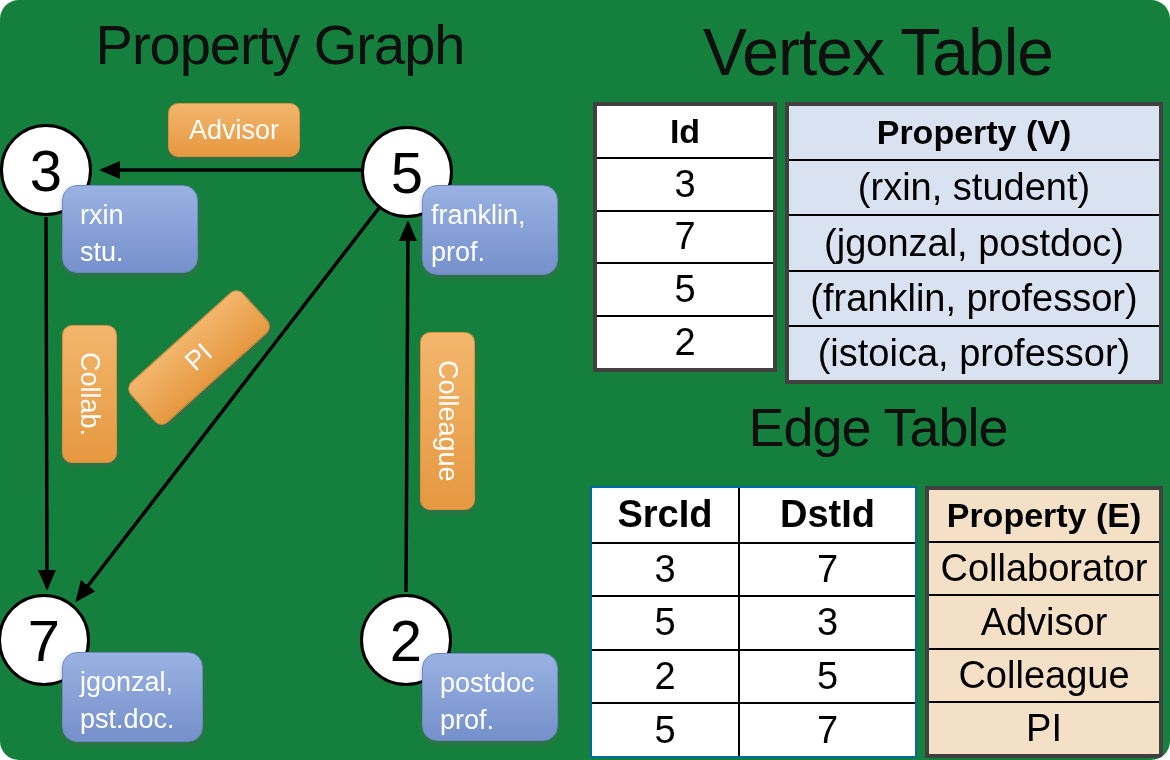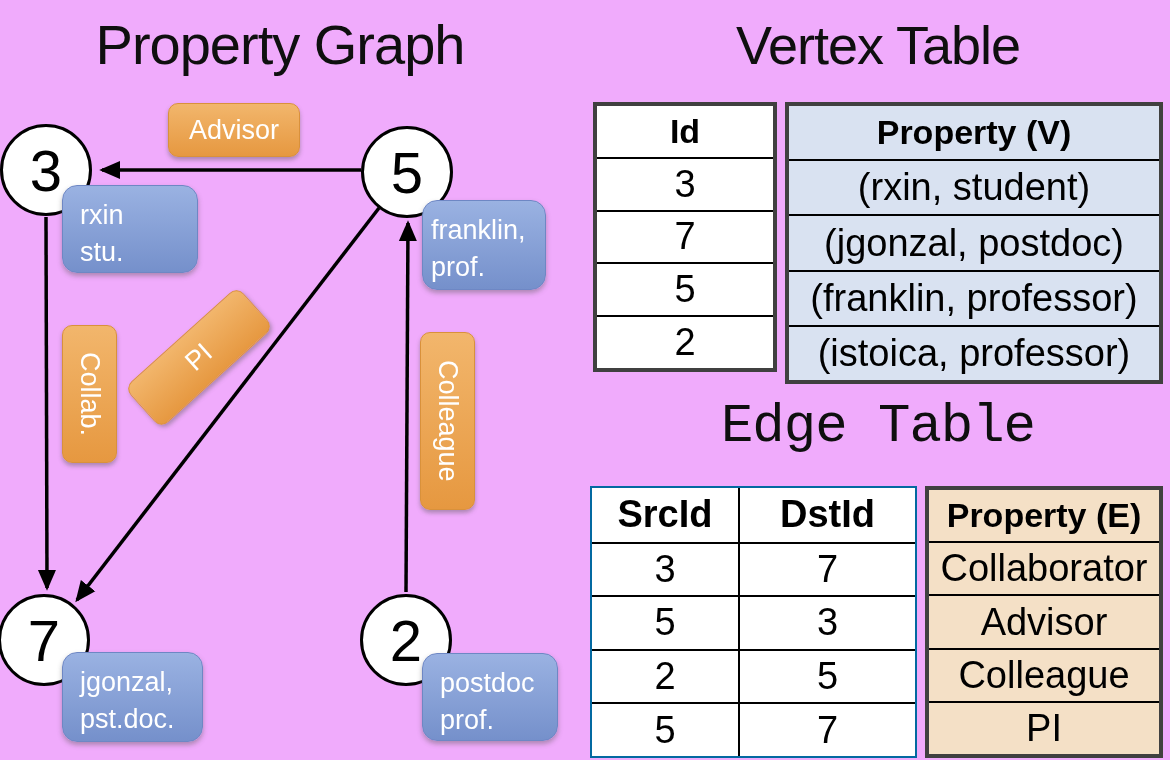--- a/index.html
+++ b/index.html
@@ -1,27 +1,27 @@
 <!DOCTYPE html>
 <html><head>
 <meta charset="utf-8">
 <style>
   html,body{margin:0;padding:0;background:#ffffff;}
   .stage{
     position:relative; width:1170px; height:760px; overflow:hidden;
-    background:#f0abfc; font-family:"Liberation Sans", sans-serif; color:#000;
+    background:#15803d; font-family:"Liberation Sans", sans-serif; color:#000;border-radius:19px;
   }
   
   .big-title{
     position:absolute; text-align:center; font-size:56px; font-weight:400;
     letter-spacing:-1px; color:#0f0f0f; white-space:nowrap;
   }
   .t-graph{left:10px; top:12px; width:540px;}
-  .t-vertex{left:593px; top:14px; width:570px; font-size:54px;}
-  .t-edge{left:593px; top:396px; width:570px; font-size:54px;font-family:Liberation Mono, monospace;}
+  .t-vertex{left:593px; top:14px; width:570px; font-size:66px;}
+  .t-edge{left:593px; top:396px; width:570px; font-size:54px;}
 
   
   svg.edges{position:absolute; left:0; top:0;}
   .node{
     position:absolute; width:92px; height:92px; border-radius:50%;
     background:#ffffff; border:3.5px solid #000; box-sizing:border-box;
     display:flex; align-items:center; justify-content:center;
     font-size:58px; font-weight:400; z-index:3;
   }
   .n3{left:0px;   top:124px;}
@@ -42,21 +42,21 @@
   .e-colleague{left:420px; top:332px; width:55px; height:178px; writing-mode:vertical-rl;}
 
   .vprop{
     position:absolute; z-index:4; border-radius:15px;
     background:linear-gradient(180deg,#9AB2E2 0%,#7590CB 100%);
     border:1px solid #6E87C4; box-shadow:0 3px 5px rgba(90,90,90,.45);
     color:#fff; font-size:27px; line-height:37px; padding:11px 0 0 17px;
     box-sizing:border-box;
   }
   .v-rxin{left:62px;  top:185px; width:136px; height:88px;}
-  .v-franklin{left:422px; top:200px; width:124px; height:90px;padding-left:8px;}
+  .v-franklin{left:422px; top:185px; width:136px; height:90px;padding-left:8px;}
   .v-jgonzal{left:62px;  top:652px; width:141px; height:90px;}
   .v-istoica{left:422px; top:653px; width:136px; height:88px;}
 
   
   .tcol{
     position:absolute; border:4px solid #404040; box-sizing:border-box;
     display:flex; flex-direction:column; background:#fff;
   }
   .tcol .cell{
     flex:1; display:flex; align-items:center; justify-content:center;

